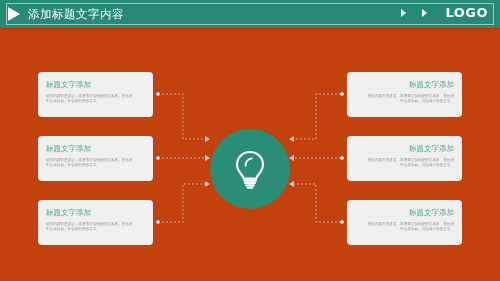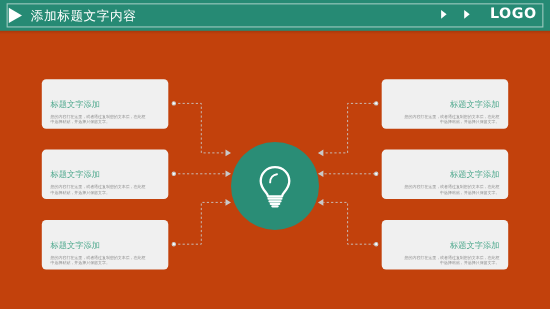--- a/index.html
+++ b/index.html
@@ -67,21 +67,21 @@
     position:absolute; left:0; top:31px;
     width:500px; height:250px;
   }
 
   
   .card {
     position:absolute;
     width:115px; height:45px;
     background:#f0f0f0;
     border-radius:4px;
-    padding:18px 8px 0 8px;
+    padding:8px 8px 0 8px;
   }
   .card.left  { left:38px;  }
   .card.right { left:347px; text-align:right; }
   .row1 { top:41px; }
   .row2 { top:105px; }
   .row3 { top:169px; }
 
   .card-title {
     font-size:7.5px; line-height:10px;
     color:#4fa98e;

